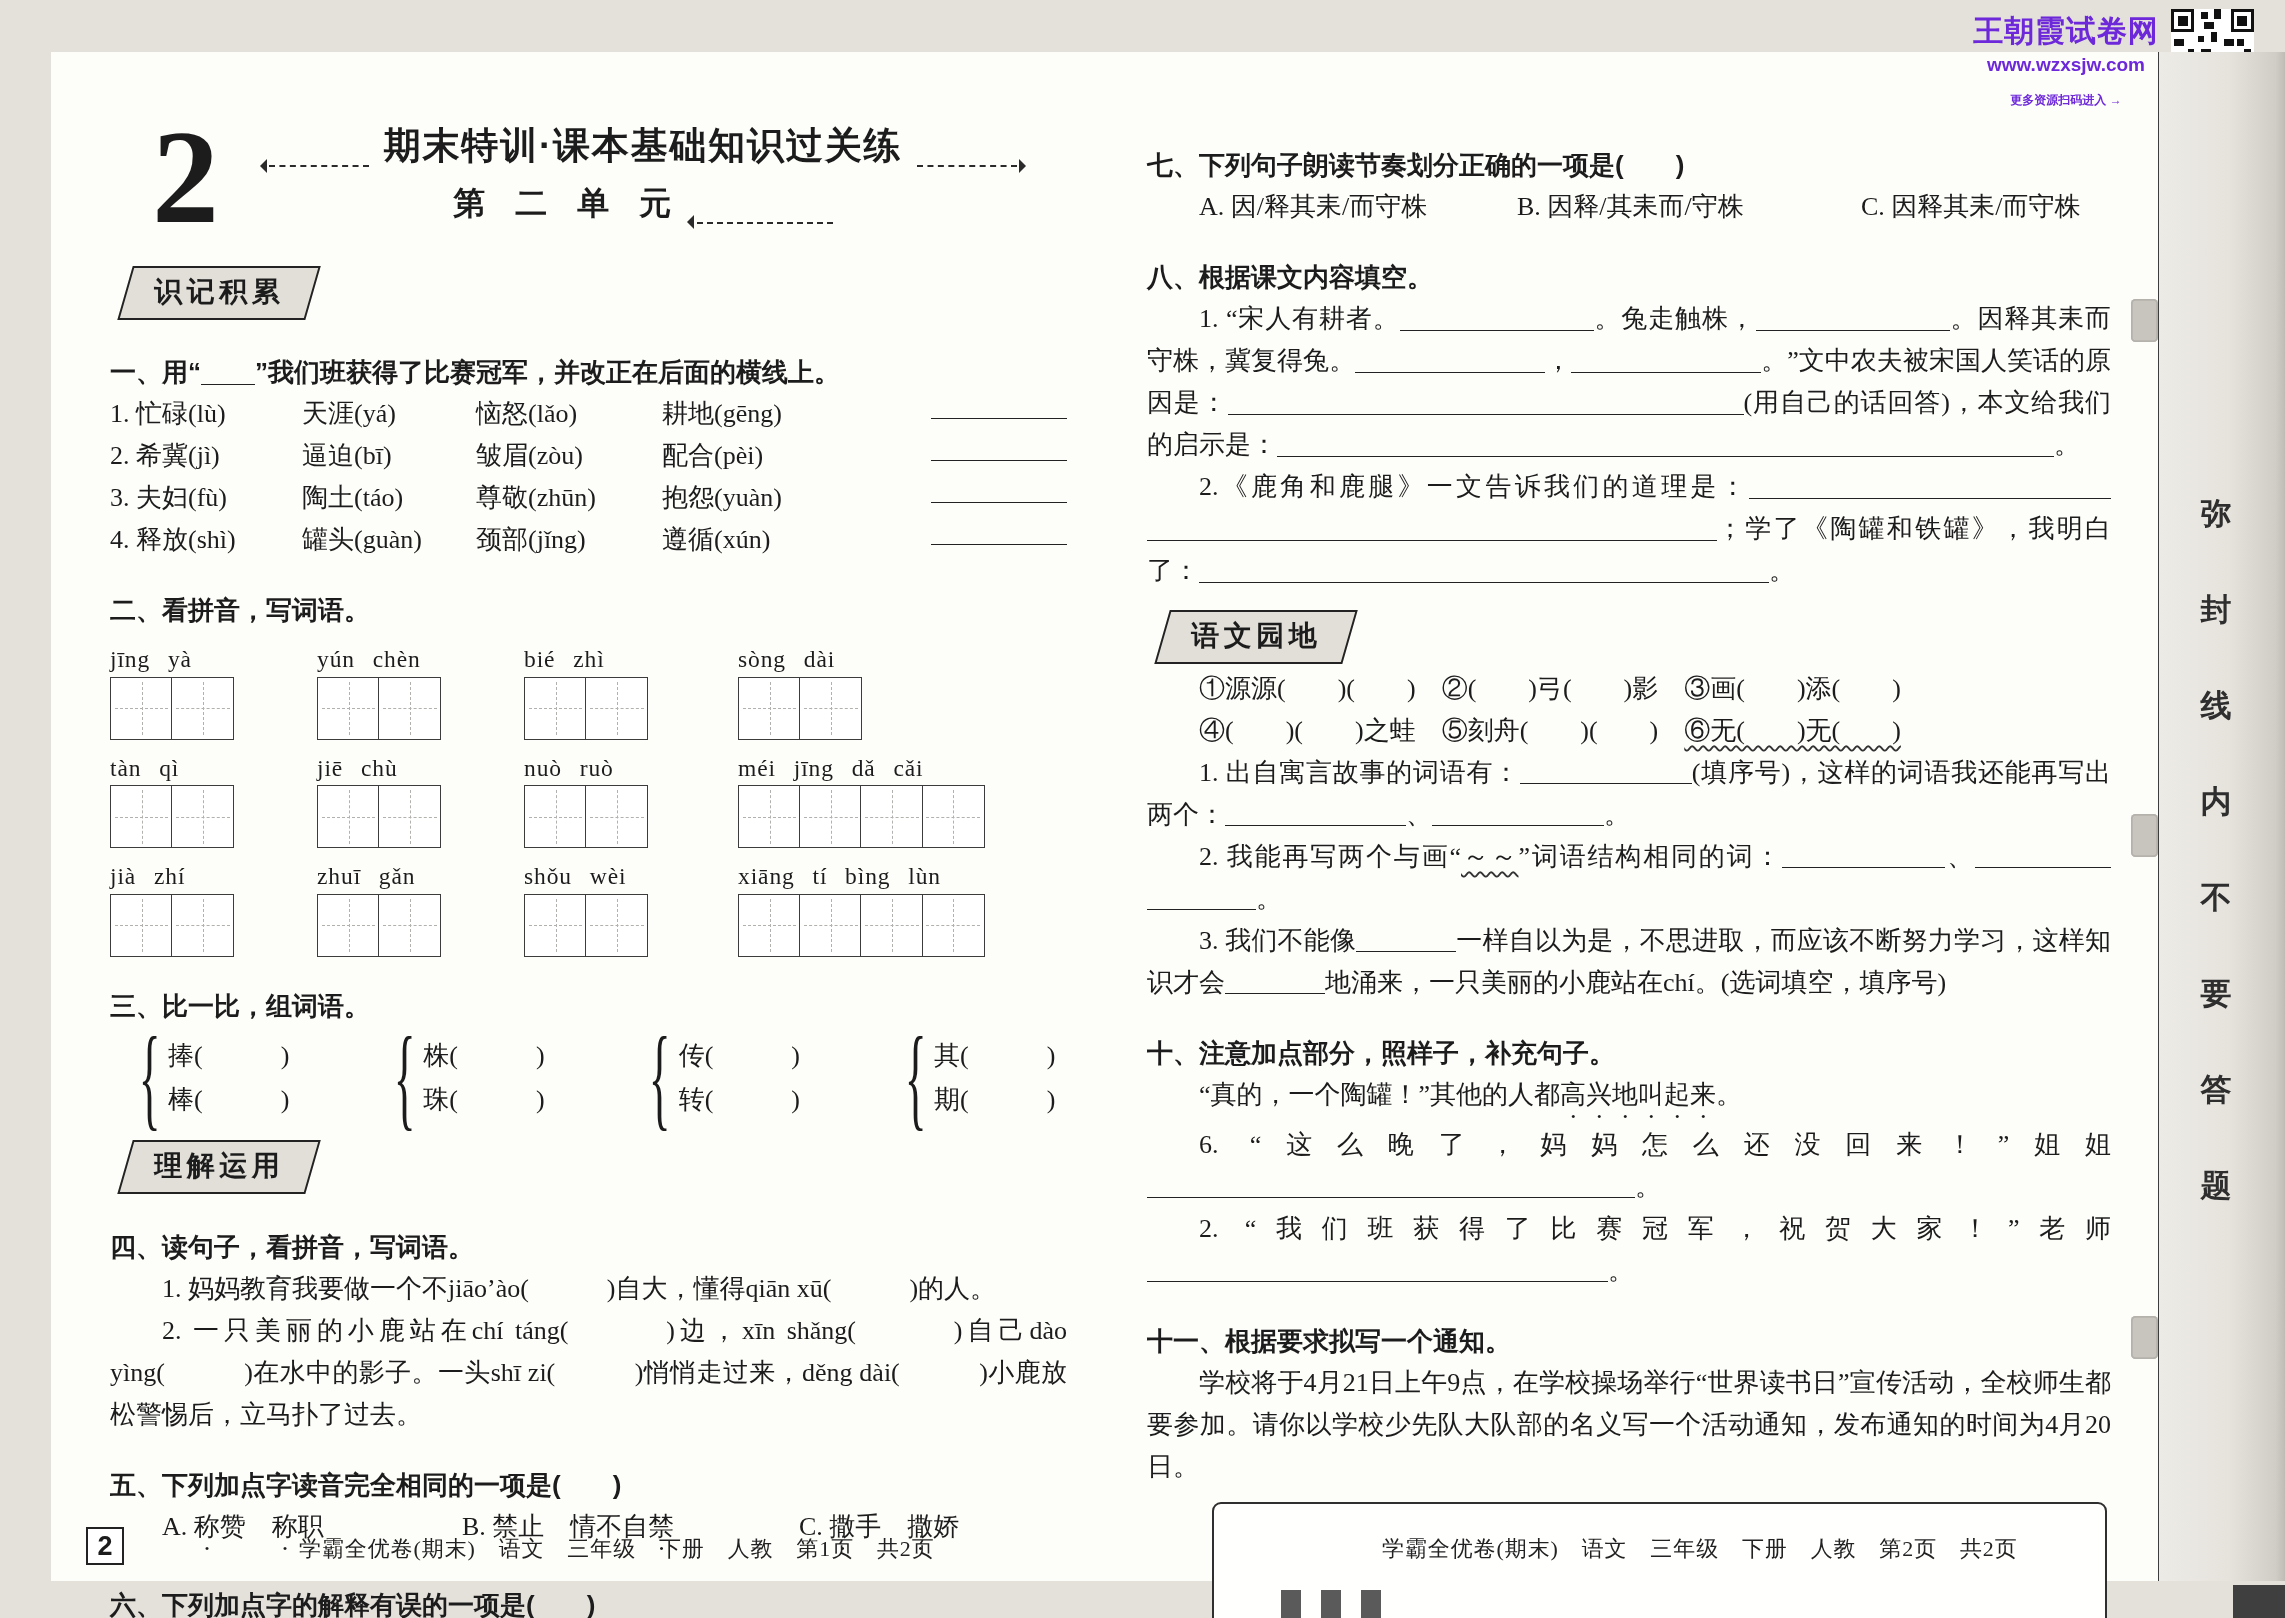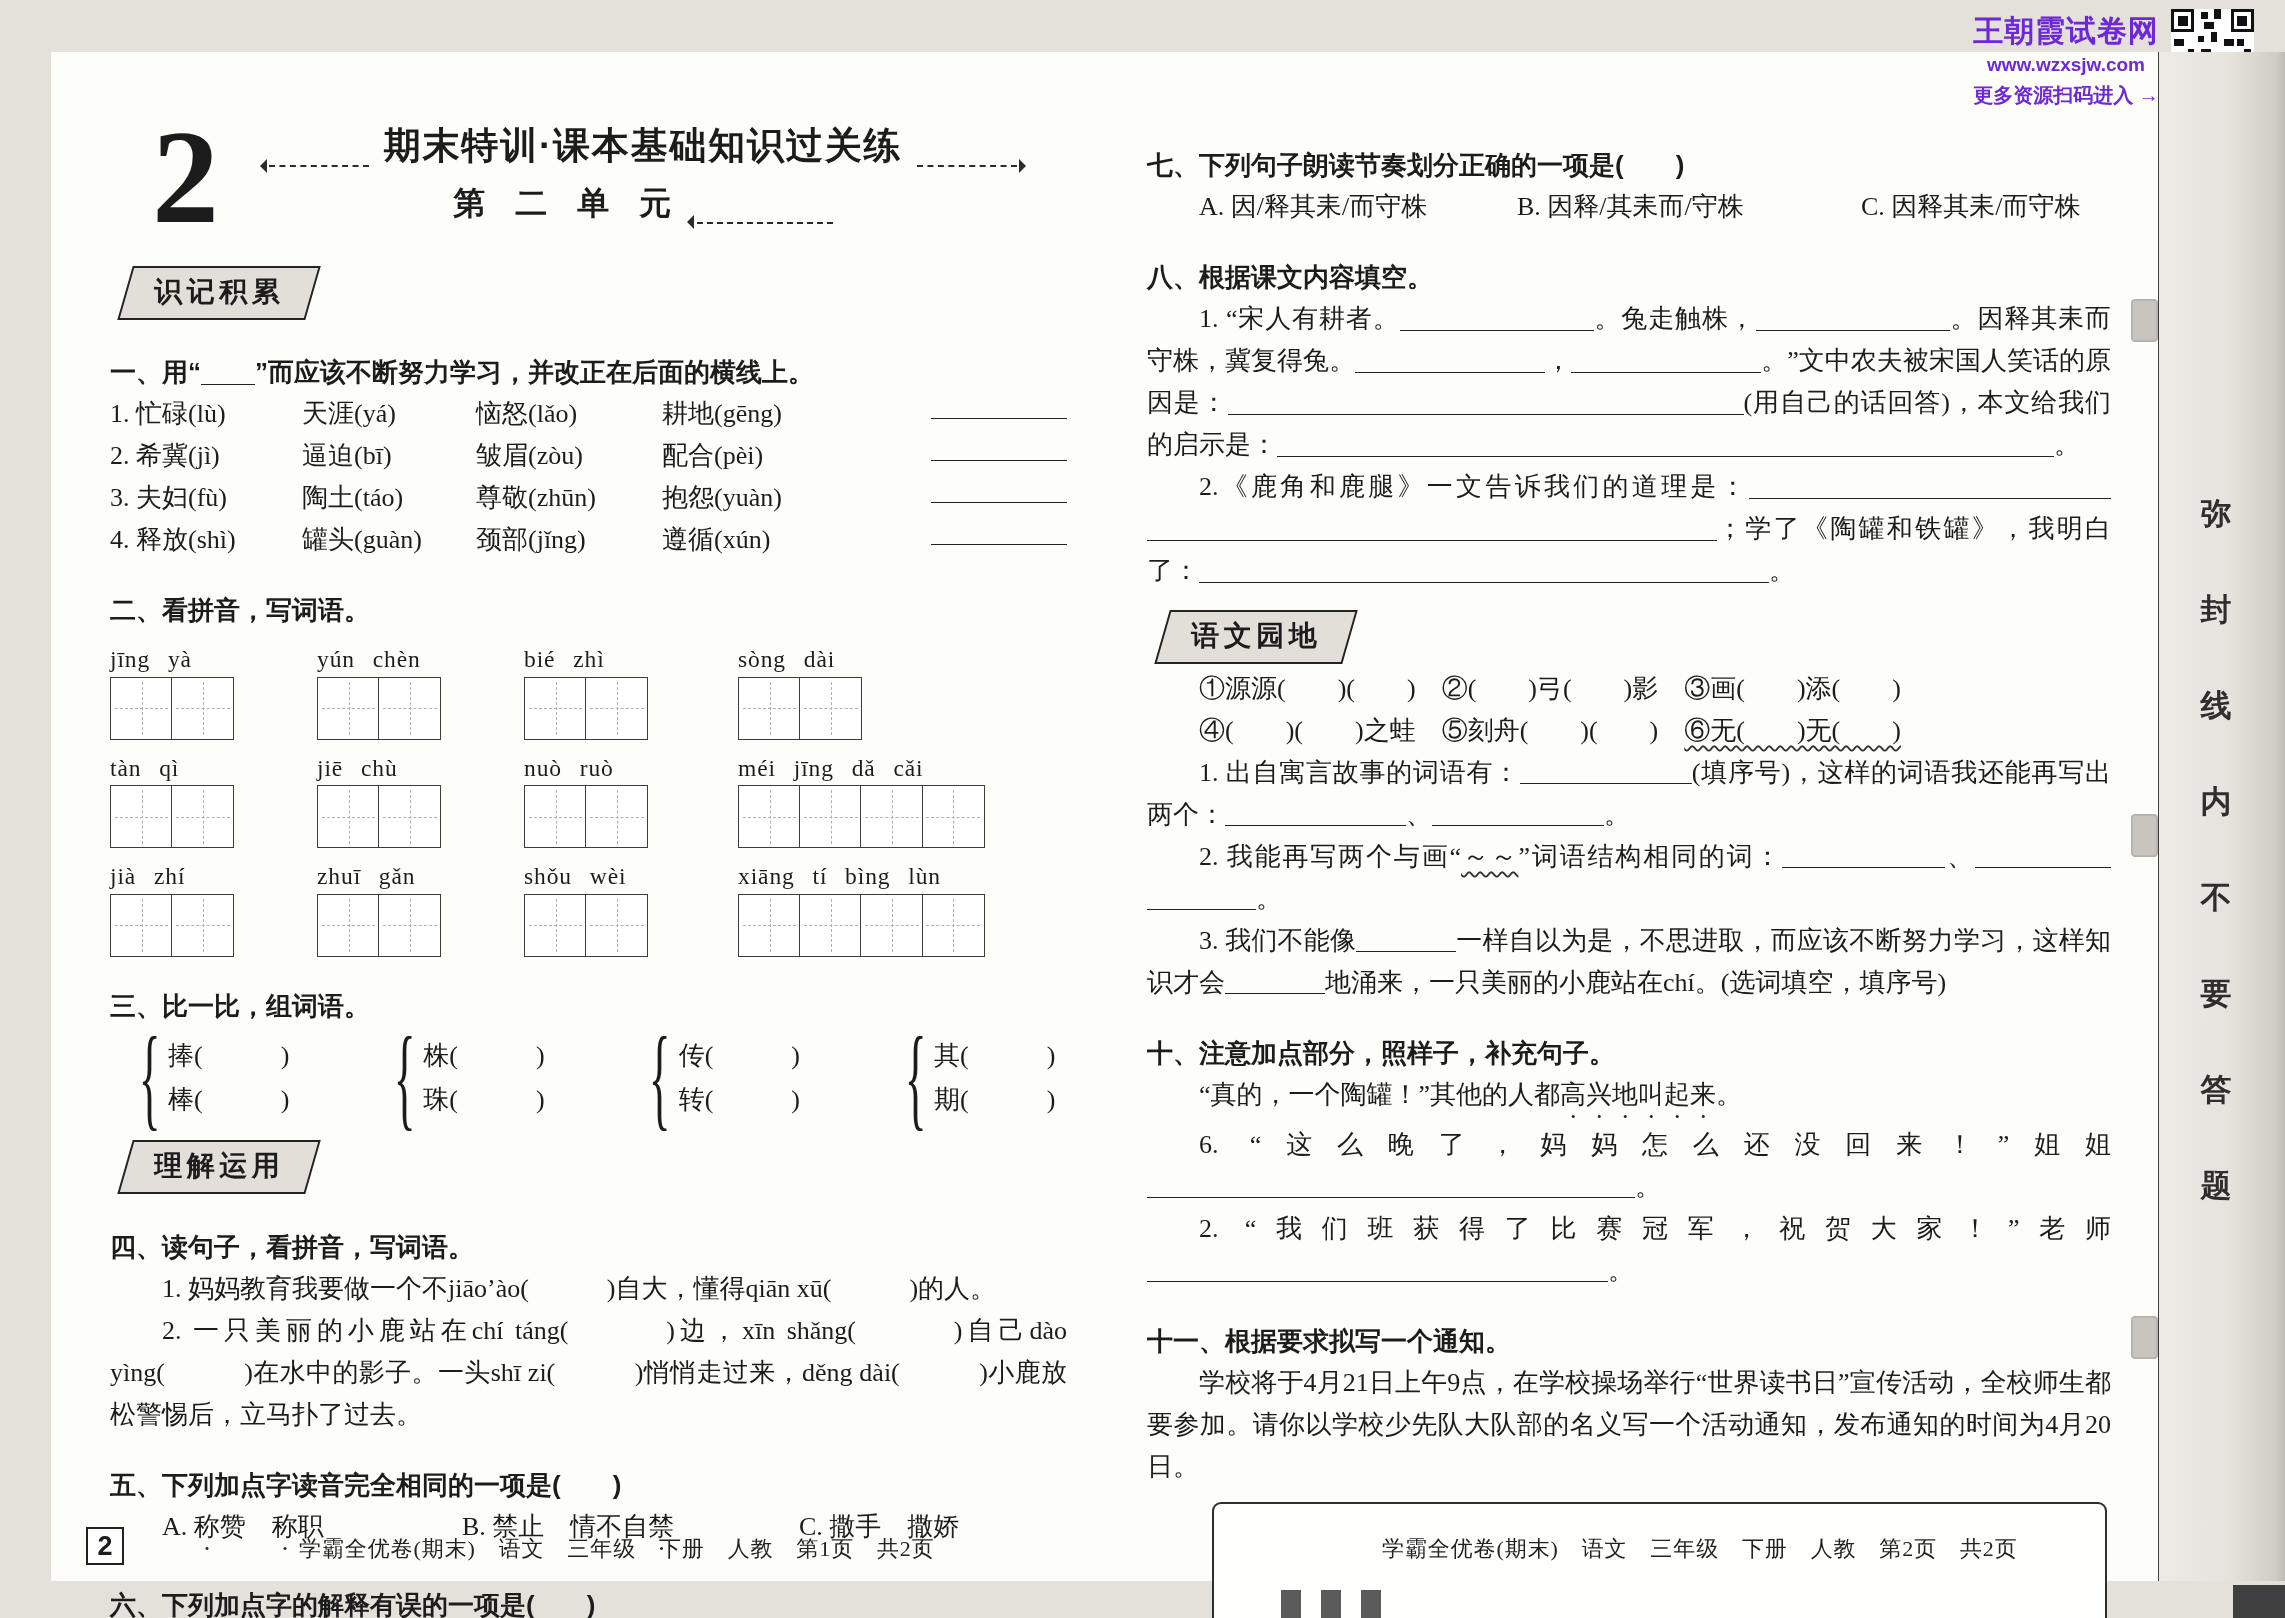--- a/index.html
+++ b/index.html
@@ -60,21 +60,21 @@
   
   .notice-box{height:172px;border:2.7px solid #2f2f2f;border-radius:9px;margin:14.5px 0 0 65px;width:calc(100% - 69px);background:#fffffe}
   
   .page-box{position:absolute;left:86px;top:1527px;width:38px;height:38px;border:2.7px solid #222;font-weight:700;font-size:27px;display:flex;align-items:center;justify-content:center;font-family:"Liberation Sans",sans-serif;background:#fff}
   .credit{position:absolute;top:1534px;font-size:22px;letter-spacing:0.9px;color:#222}
   .credit-l{left:299px}.credit-r{left:1382px}
   
   .masthead{position:absolute;left:1970px;top:11px;width:192px;text-align:center;color:#6d28d9}
   .brand{font-size:30px;font-weight:900;font-family:"Liberation Sans",sans-serif;letter-spacing:0.9px}
   .url{font-size:19px;font-weight:700;margin-top:1.8px;font-family:"Liberation Sans",sans-serif}
-  .tagline{font-size:20px;font-weight:700;margin-top:6px;font-family:"Liberation Sans",sans-serif}
+  .tagline{font-size:12px;font-weight:700;margin-top:16px;font-family:"Liberation Sans",sans-serif}
   .qr{position:absolute;left:2171px;top:9px;width:83px;height:83px}
   .seal{position:absolute;left:2176px;top:121px;width:107px;height:107px;transform:rotate(-8deg)}
   
   .strip{position:absolute;left:2158px;top:52px;width:128px;height:1529px;border-left:1.8px solid #3d3d3d;background:linear-gradient(90deg,#edebe6 0%,#e6e3dd 55%,#d0cdc7 92%,#bdbab4 100%)}
   .strip-chars{position:absolute;left:2198px;top:493px;width:36px;display:flex;flex-direction:column;gap:54px;font-size:31px;color:#2e2e2e;text-align:center;font-weight:600}
   .fold-mark{position:absolute;left:2131px;width:27px;height:43px;background:#c8c5bf;border-radius:4.5px;box-shadow:inset 0 0 0 1.8px #b5b2ac}
   
   .print-bar{position:absolute;top:1590px;width:20px;height:28px;background:#5a5a5a}
   .corner-block{position:absolute;left:2233px;top:1585px;width:53px;height:33px;background:#3f3f3f}
 </style>
@@ -97,21 +97,21 @@
         <div class="subtitle-row">
           <h2 class="unit-subtitle">第 二 单 元</h2>
           <span class="deco deco-sub"></span>
         </div>
       </div>
     </div>
 
     <div class="badge"><span>识记积累</span></div>
 
     <section>
-      <p class="q-head"><span>一、用“</span><span class="blank" style="width: 54px;"></span><span>”而应该不断努力学习，并改正在后面的横线上。</span></p>
+      <p class="q-head"><span>一、用“</span><span class="blank" style="width: 54px;"></span><span>”我们班获得了比赛冠军，并改正在后面的横线上。</span></p>
       <div class="q1-row">
         <span class="c1">1. 忙碌(lù)</span>
         <span class="c2">天涯(yá)</span>
         <span class="c3">恼怒(lǎo)</span>
         <span class="c4">耕地(gēng)</span>
         <span class="blank"></span>
       </div>
       <div class="q1-row">
         <span class="c1">2. 希冀(jì)</span>
         <span class="c2">逼迫(bī)</span>

